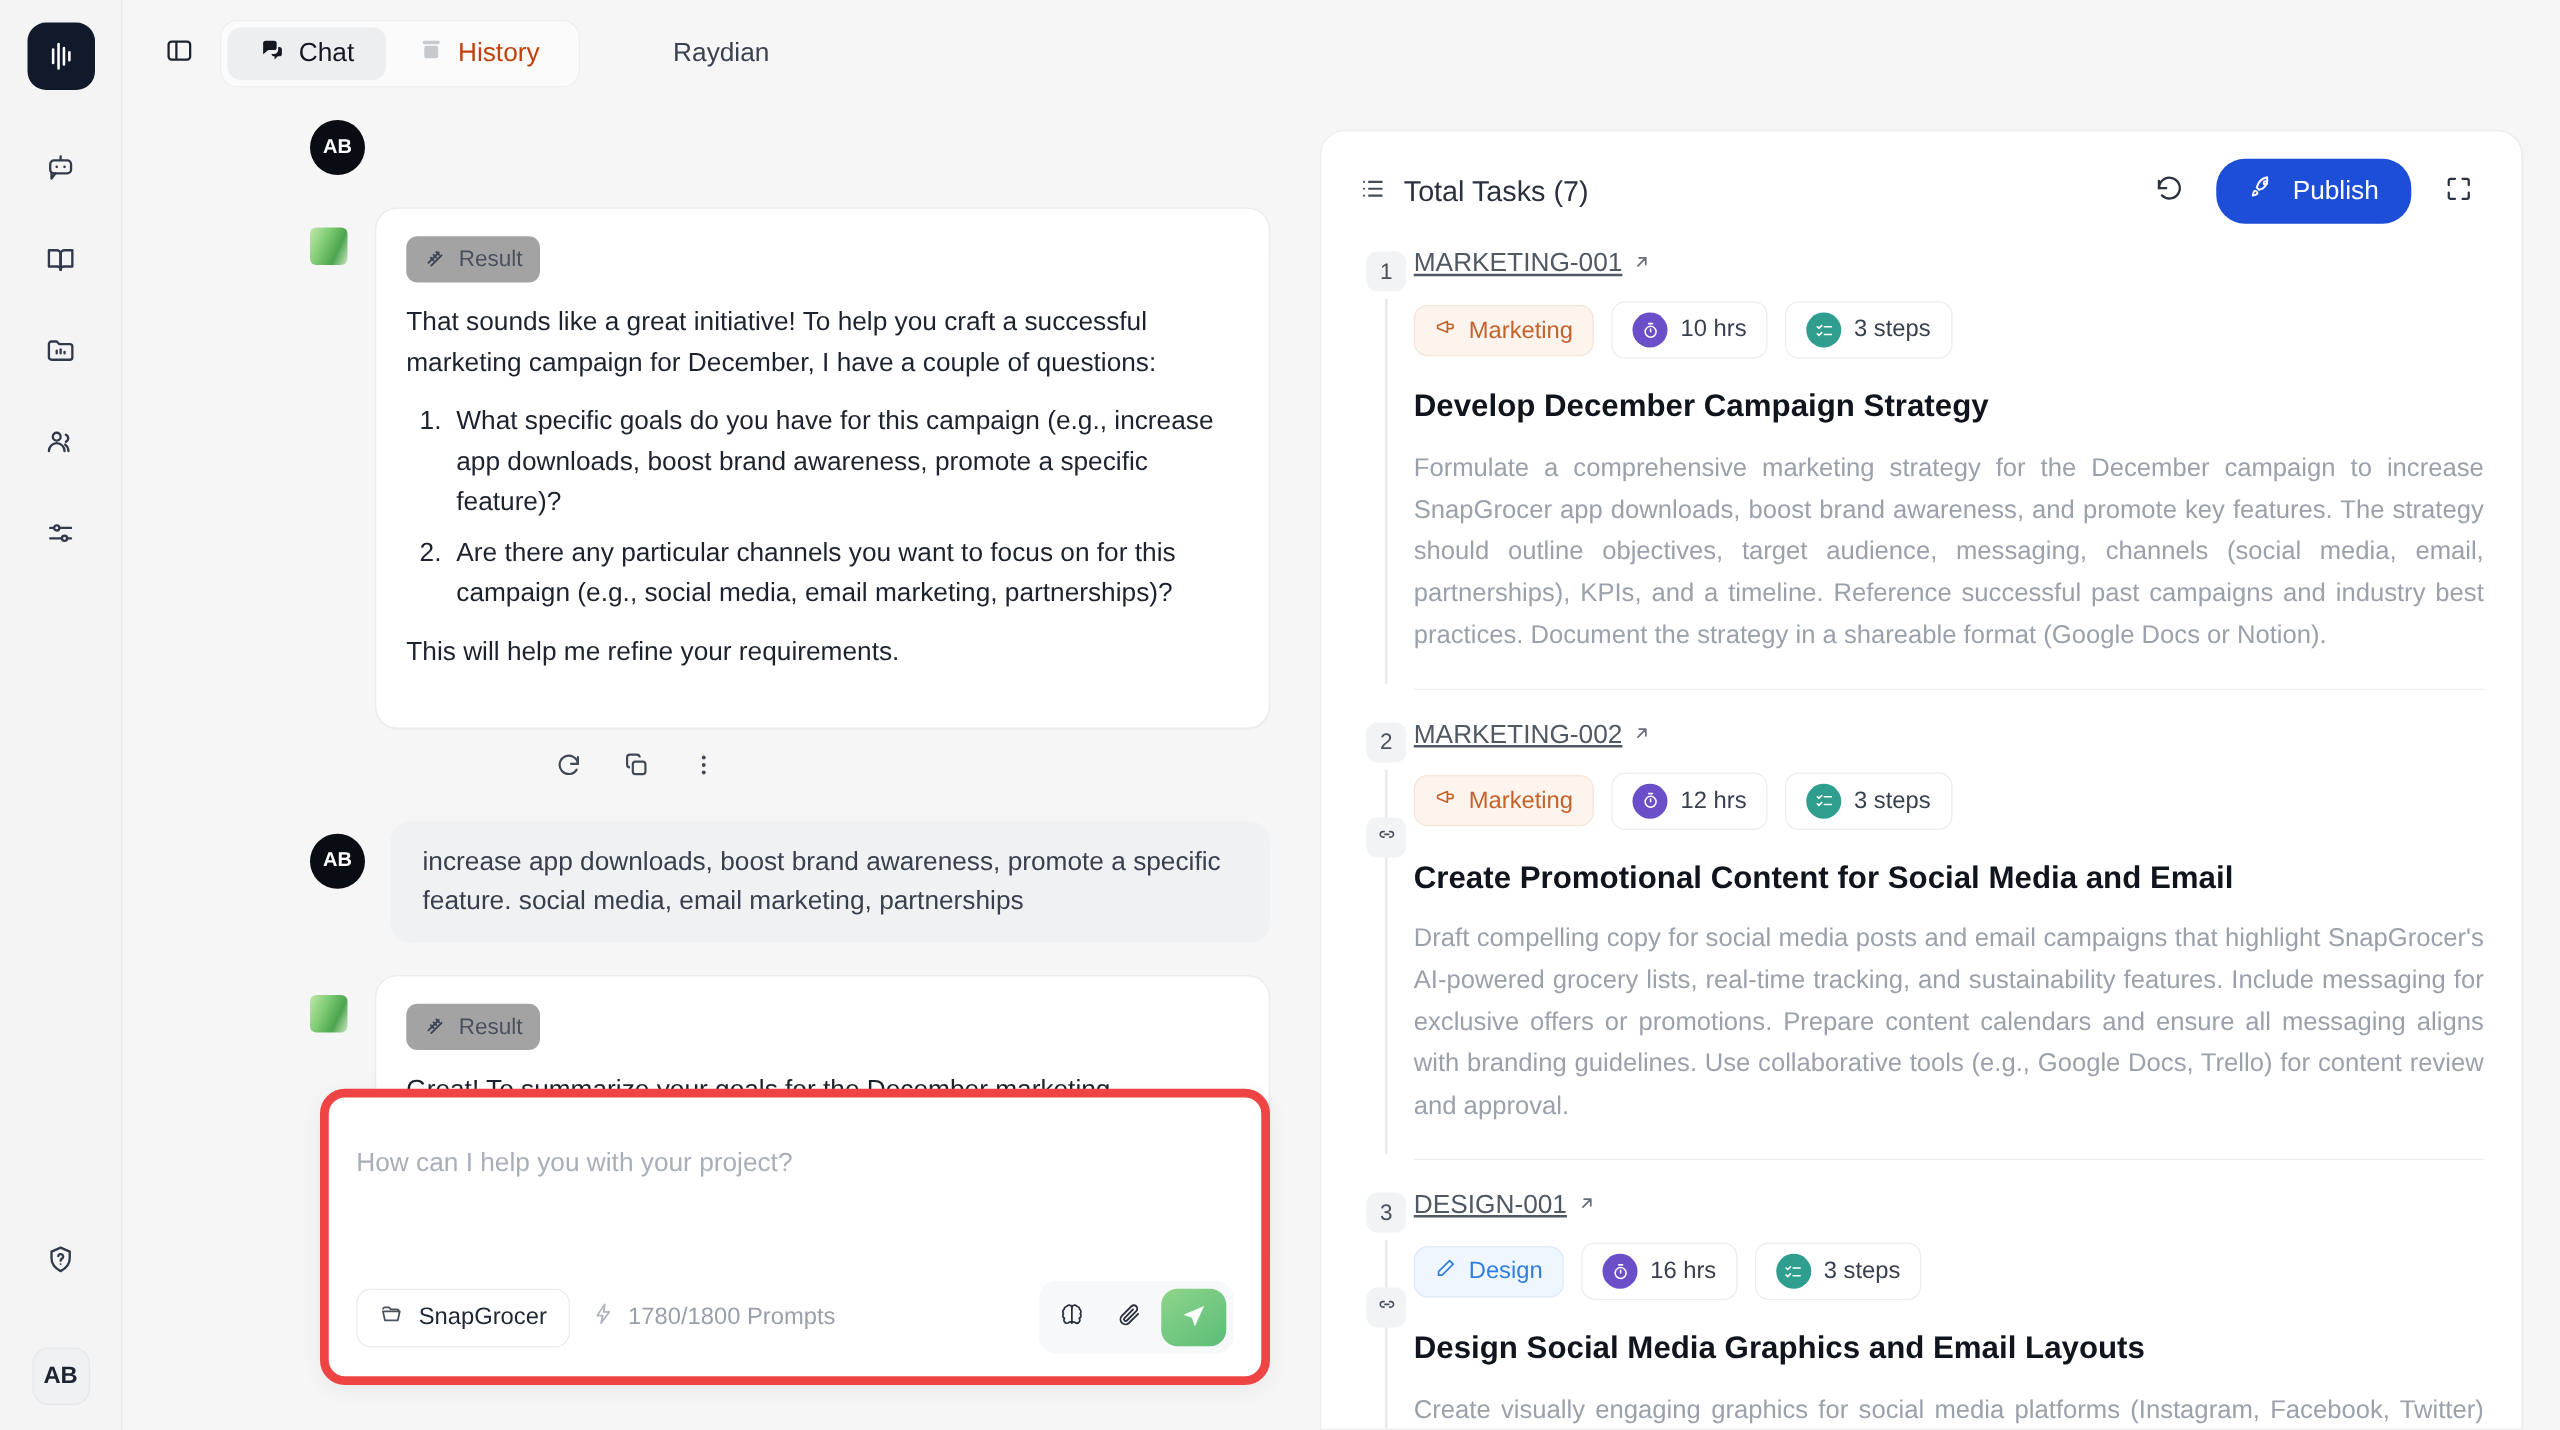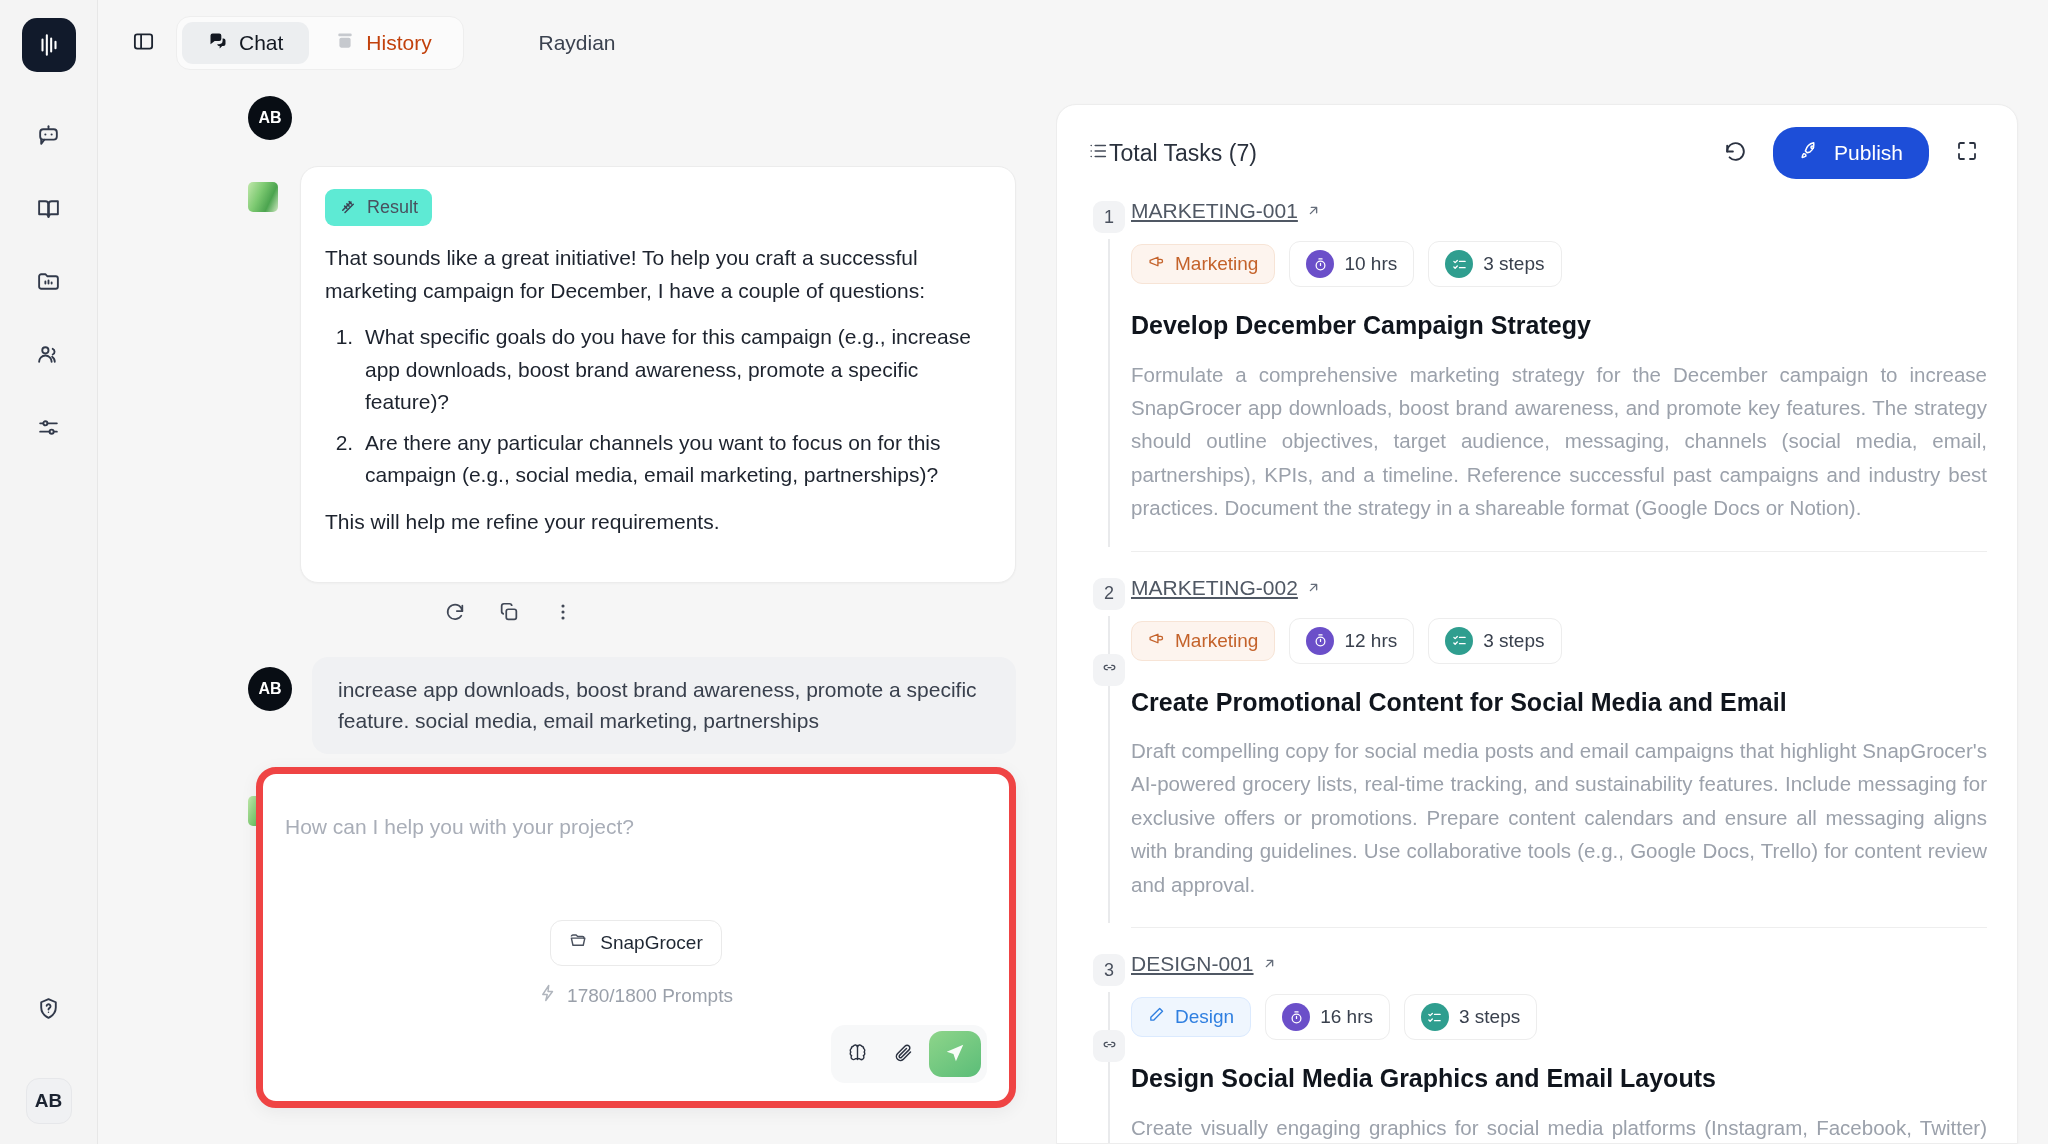--- a/index.html
+++ b/index.html
@@ -108,21 +108,21 @@
     filter: blur(0.4px);
     opacity: .95;
   }
   .card-ai {
     background: #ffffff; border: 1px solid #ececec; border-radius: 18px;
     padding: 22px 24px 30px 24px; flex: 1 1 auto; min-width: 0;
     box-shadow: 0 1px 2px rgba(16,24,40,.03);
   }
   .result-chip {
     display: inline-flex; align-items: center; gap: 10px;
-    background: #5eead4; border-radius: 9px;
+    background: #a3a3a3; border-radius: 9px;
     padding: 7px 14px; font-size: 18px; color: #49505e; font-weight: 500;
     margin-bottom: 16px;
   }
   .card-ai p { font-size: 21px; color: #1d232e; line-height: 1.55; margin-bottom: 14px; }
   .card-ai ol { margin: 6px 0 14px 34px; }
   .card-ai ol li { font-size: 21px; color: #1d232e; line-height: 1.55; margin-bottom: 8px; padding-left: 6px; }
   .msg-actions { display: flex; gap: 20px; margin: 14px 0 26px 190px; }
   .act-btn {
     width: 34px; height: 34px; display: flex; align-items: center; justify-content: center;
     color: #414856; cursor: pointer; border-radius: 7px;
@@ -137,21 +137,21 @@
     background: #fff; border: 7px solid #ef4444; border-radius: 20px;
     box-shadow: 0 4px 18px rgba(16,24,40,.06);
     padding: 38px 22px 18px 22px;
   }
   .composer-input {
     width: 100%; border: none; outline: none; resize: none;
     font-size: 21px; color: #2a313d; font-family: "Liberation Sans", sans-serif;
     height: 96px; line-height: 1.4; background: transparent;
   }
   .composer-input::placeholder { color: #a9aeb8; }
-  .composer-foot { display: flex; align-items: center; gap: 18px; margin-top: 8px; flex-direction: column; }
+  .composer-foot { display: flex; align-items: center; gap: 18px; margin-top: 8px; }
   .proj-chip {
     display: inline-flex; align-items: center; gap: 12px;
     border: 1px solid #eaeaea; border-radius: 12px;
     padding: 10px 18px; font-size: 19px; color: #1f2733; font-weight: 500;
     cursor: pointer; background: #fff;
   }
   .prompts {
     display: inline-flex; align-items: center; gap: 10px;
     font-size: 19px; color: #9aa0aa;
   }
@@ -168,21 +168,21 @@
 
   
   .tasks-panel {
     width: 962px; flex: 0 0 962px; margin: 104px 30px 0 0;
     background: #fff; border: 1px solid #ededed;
     border-radius: 20px 20px 0 0;
     display: flex; flex-direction: column; overflow: hidden;
     box-shadow: 0 1px 3px rgba(16,24,40,.04);
   }
   .tasks-head {
-    display: flex; align-items: center; 
+    display: flex; align-items: center; gap: 14px;
     padding: 22px 30px 20px 30px; flex: 0 0 auto;
   }
   .tasks-title { font-size: 23px; color: #2a313d; }
   .tasks-head-right { margin-left: auto; display: flex; align-items: center; gap: 18px; }
   .icon-btn { width: 40px; height: 40px; display: flex; align-items: center; justify-content: center;
     color: #39404d; cursor: pointer; border-radius: 9px; }
   .publish-btn {
     display: inline-flex; align-items: center; gap: 13px;
     background: #1d4ed8; color: #fff; border: none; border-radius: 23px;
     padding: 0 26px; height: 52px; font-size: 21px; font-weight: 500; cursor: pointer;

